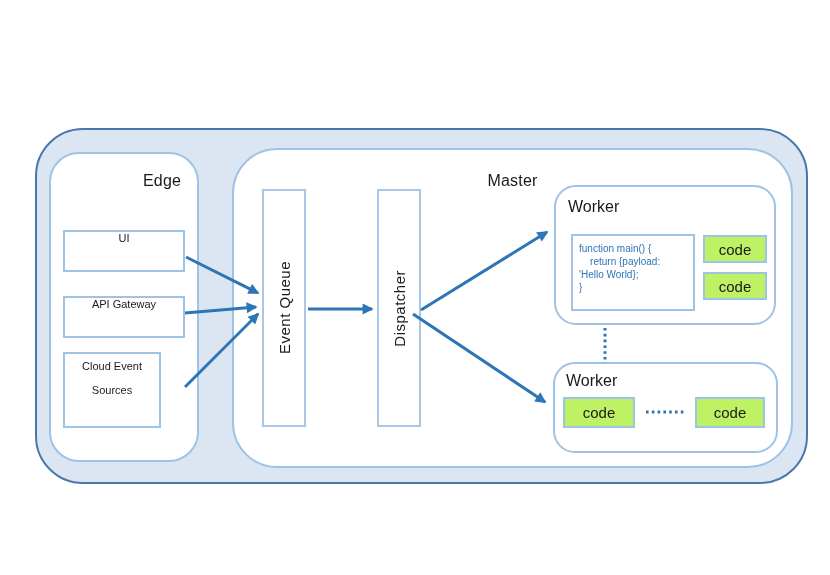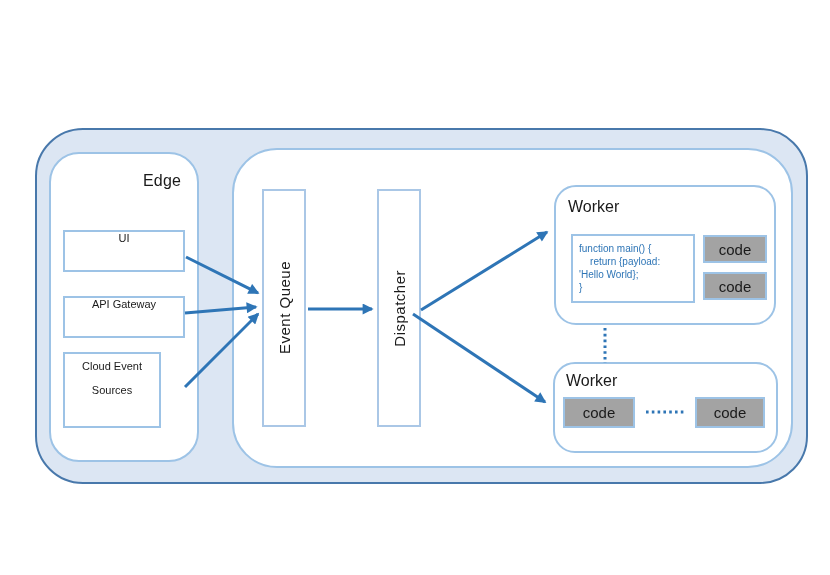--- a/index.html
+++ b/index.html
@@ -55,29 +55,29 @@
   .dispatcher-bar{left:377px;top:189px;width:44px;height:238px;}
   .worker{
     background:#fff;border:2px solid var(--c-box_border);border-radius:22px;
   }
   .worker1{left:554px;top:185px;width:222px;height:140px;}
   .worker2{left:553px;top:362px;width:225px;height:91px;}
   .worker-title{font-size:16px;}
   .worker1-title{left:568px;top:198px;}
   .worker2-title{left:566px;top:372px;}
   .snippet{
-    left:571px;top:234px;width:124px;height:69px;
+    left:571px;top:234px;width:124px;height:77px;
     background:#fff;border:2px solid var(--c-box_border);
     margin:0;padding:6px 6px;white-space:pre;
     font-family:"Liberation Sans", sans-serif;
     font-size:10px;line-height:13px;color:var(--c-code_text);
     overflow:hidden;
   }
   .code-box{
-    background:#a3a3a3;border:2px solid var(--c-box_border);
+    background:#bef264;border:2px solid var(--c-box_border);
     display:flex;align-items:center;justify-content:center;font-size:15px;
   }
   .w1-code1{left:703px;top:235px;width:64px;height:28px;}
   .w1-code2{left:703px;top:272px;width:64px;height:28px;}
   .w2-code1{left:563px;top:397px;width:72px;height:31px;}
   .w2-code2{left:695px;top:397px;width:70px;height:31px;}
   svg.wires{position:absolute;left:0;top:0;pointer-events:none;}
   .arrow-line{stroke:var(--c-arrow);stroke-width:3;fill:none;}
   .dotted-line{stroke:var(--c-arrow);stroke-width:3;fill:none;stroke-dasharray:2.6 3.2;}
   #arrowhead path{fill:var(--c-arrow);}
@@ -96,20 +96,21 @@
     <span>UI</span>
   </div>
   <div class="abs node-box api-box">
     <span>API Gateway</span>
   </div>
   <div class="abs node-box cloud-box">
     <span>Cloud Event Sources</span>
   </div>
 
   <div class="abs container master-container"></div>
+  <div class="abs container-title master-title">Master</div>
 
   <div class="abs vbar queue-bar">
     <span class="vtext">Event Queue</span>
   </div>
 
   <div class="abs vbar dispatcher-bar">
     <span class="vtext">Dispatcher</span>
   </div>
 
   <div class="abs worker worker1"></div>

